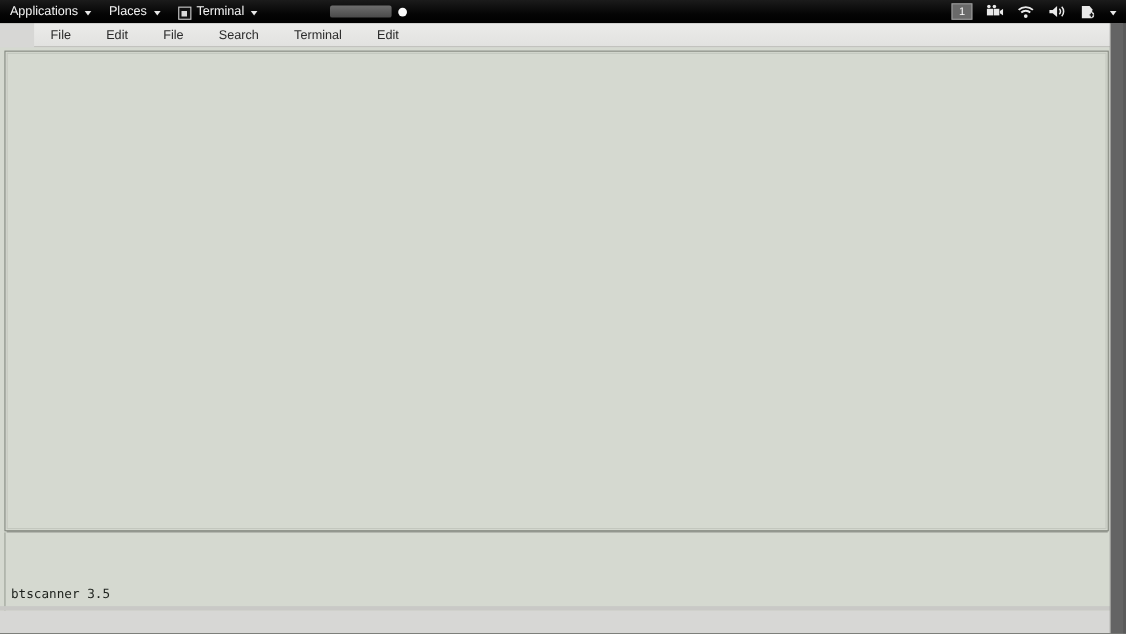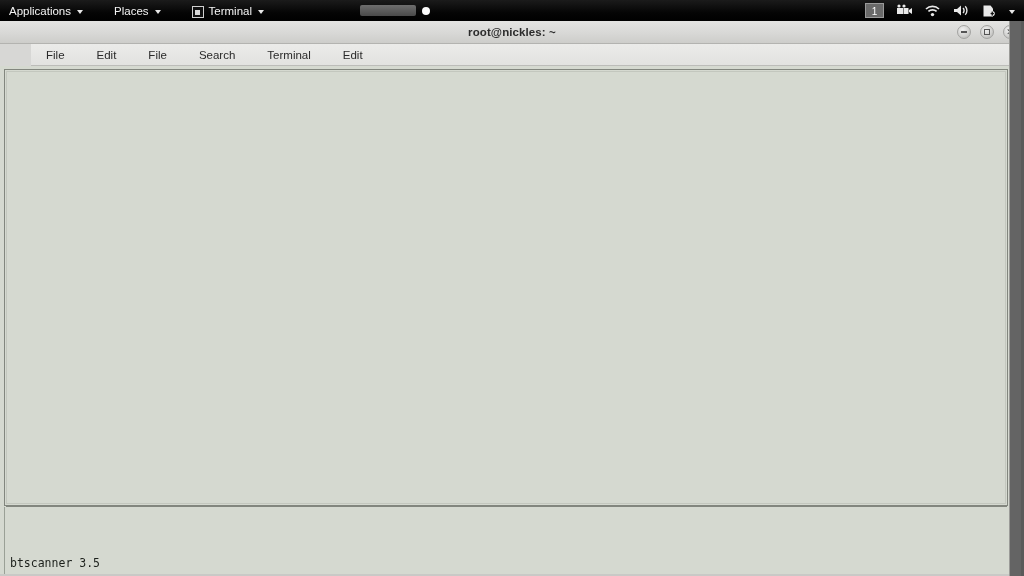--- a/index.html
+++ b/index.html
@@ -26,21 +26,20 @@
     position: absolute;
     left: 0; top: 0;
     width: 1024px;
     height: 21px;
     background: linear-gradient(to bottom, #1b1b1b 0%, #050505 60%, #000 100%);
     display: flex;
     align-items: center;
     color: #f2f2f2;
     font-size: 11.5px;
     z-index: 30;
-    gap: 15px;
   }
   .panel-menu {
     display: flex;
     align-items: center;
     height: 21px;
     padding: 0 8px;
     gap: 5px;
     color: #f4f4f4;
     white-space: nowrap;
   }
@@ -328,34 +327,20 @@
           <rect x="8.6" y="8.9" width="3.3" height="1.3" fill="#111"></rect>
         </svg>
       </span>
 
       <span class="caret-down"></span>
     </div>
   </div>
 
   <div id="window">
 
-    <div id="titlebar">
-      <div id="window-title">root@nickles: ~</div>
-      <div id="window-buttons">
-        <div class="win-btn">
-          <span class="glyph-min"></span>
-        </div>
-        <div class="win-btn">
-          <span class="glyph-max"></span>
-        </div>
-        <div class="win-btn">
-          <span>✕</span>
-        </div>
-      </div>
-    </div>
 
     <div id="menubar">
       <div class="menu-item">File</div>
       <div class="menu-item">Edit</div>
       <div class="menu-item">File</div>
       <div class="menu-item">Search</div>
       <div class="menu-item">Terminal</div>
       <div class="menu-item">Edit</div>
     </div>
 

